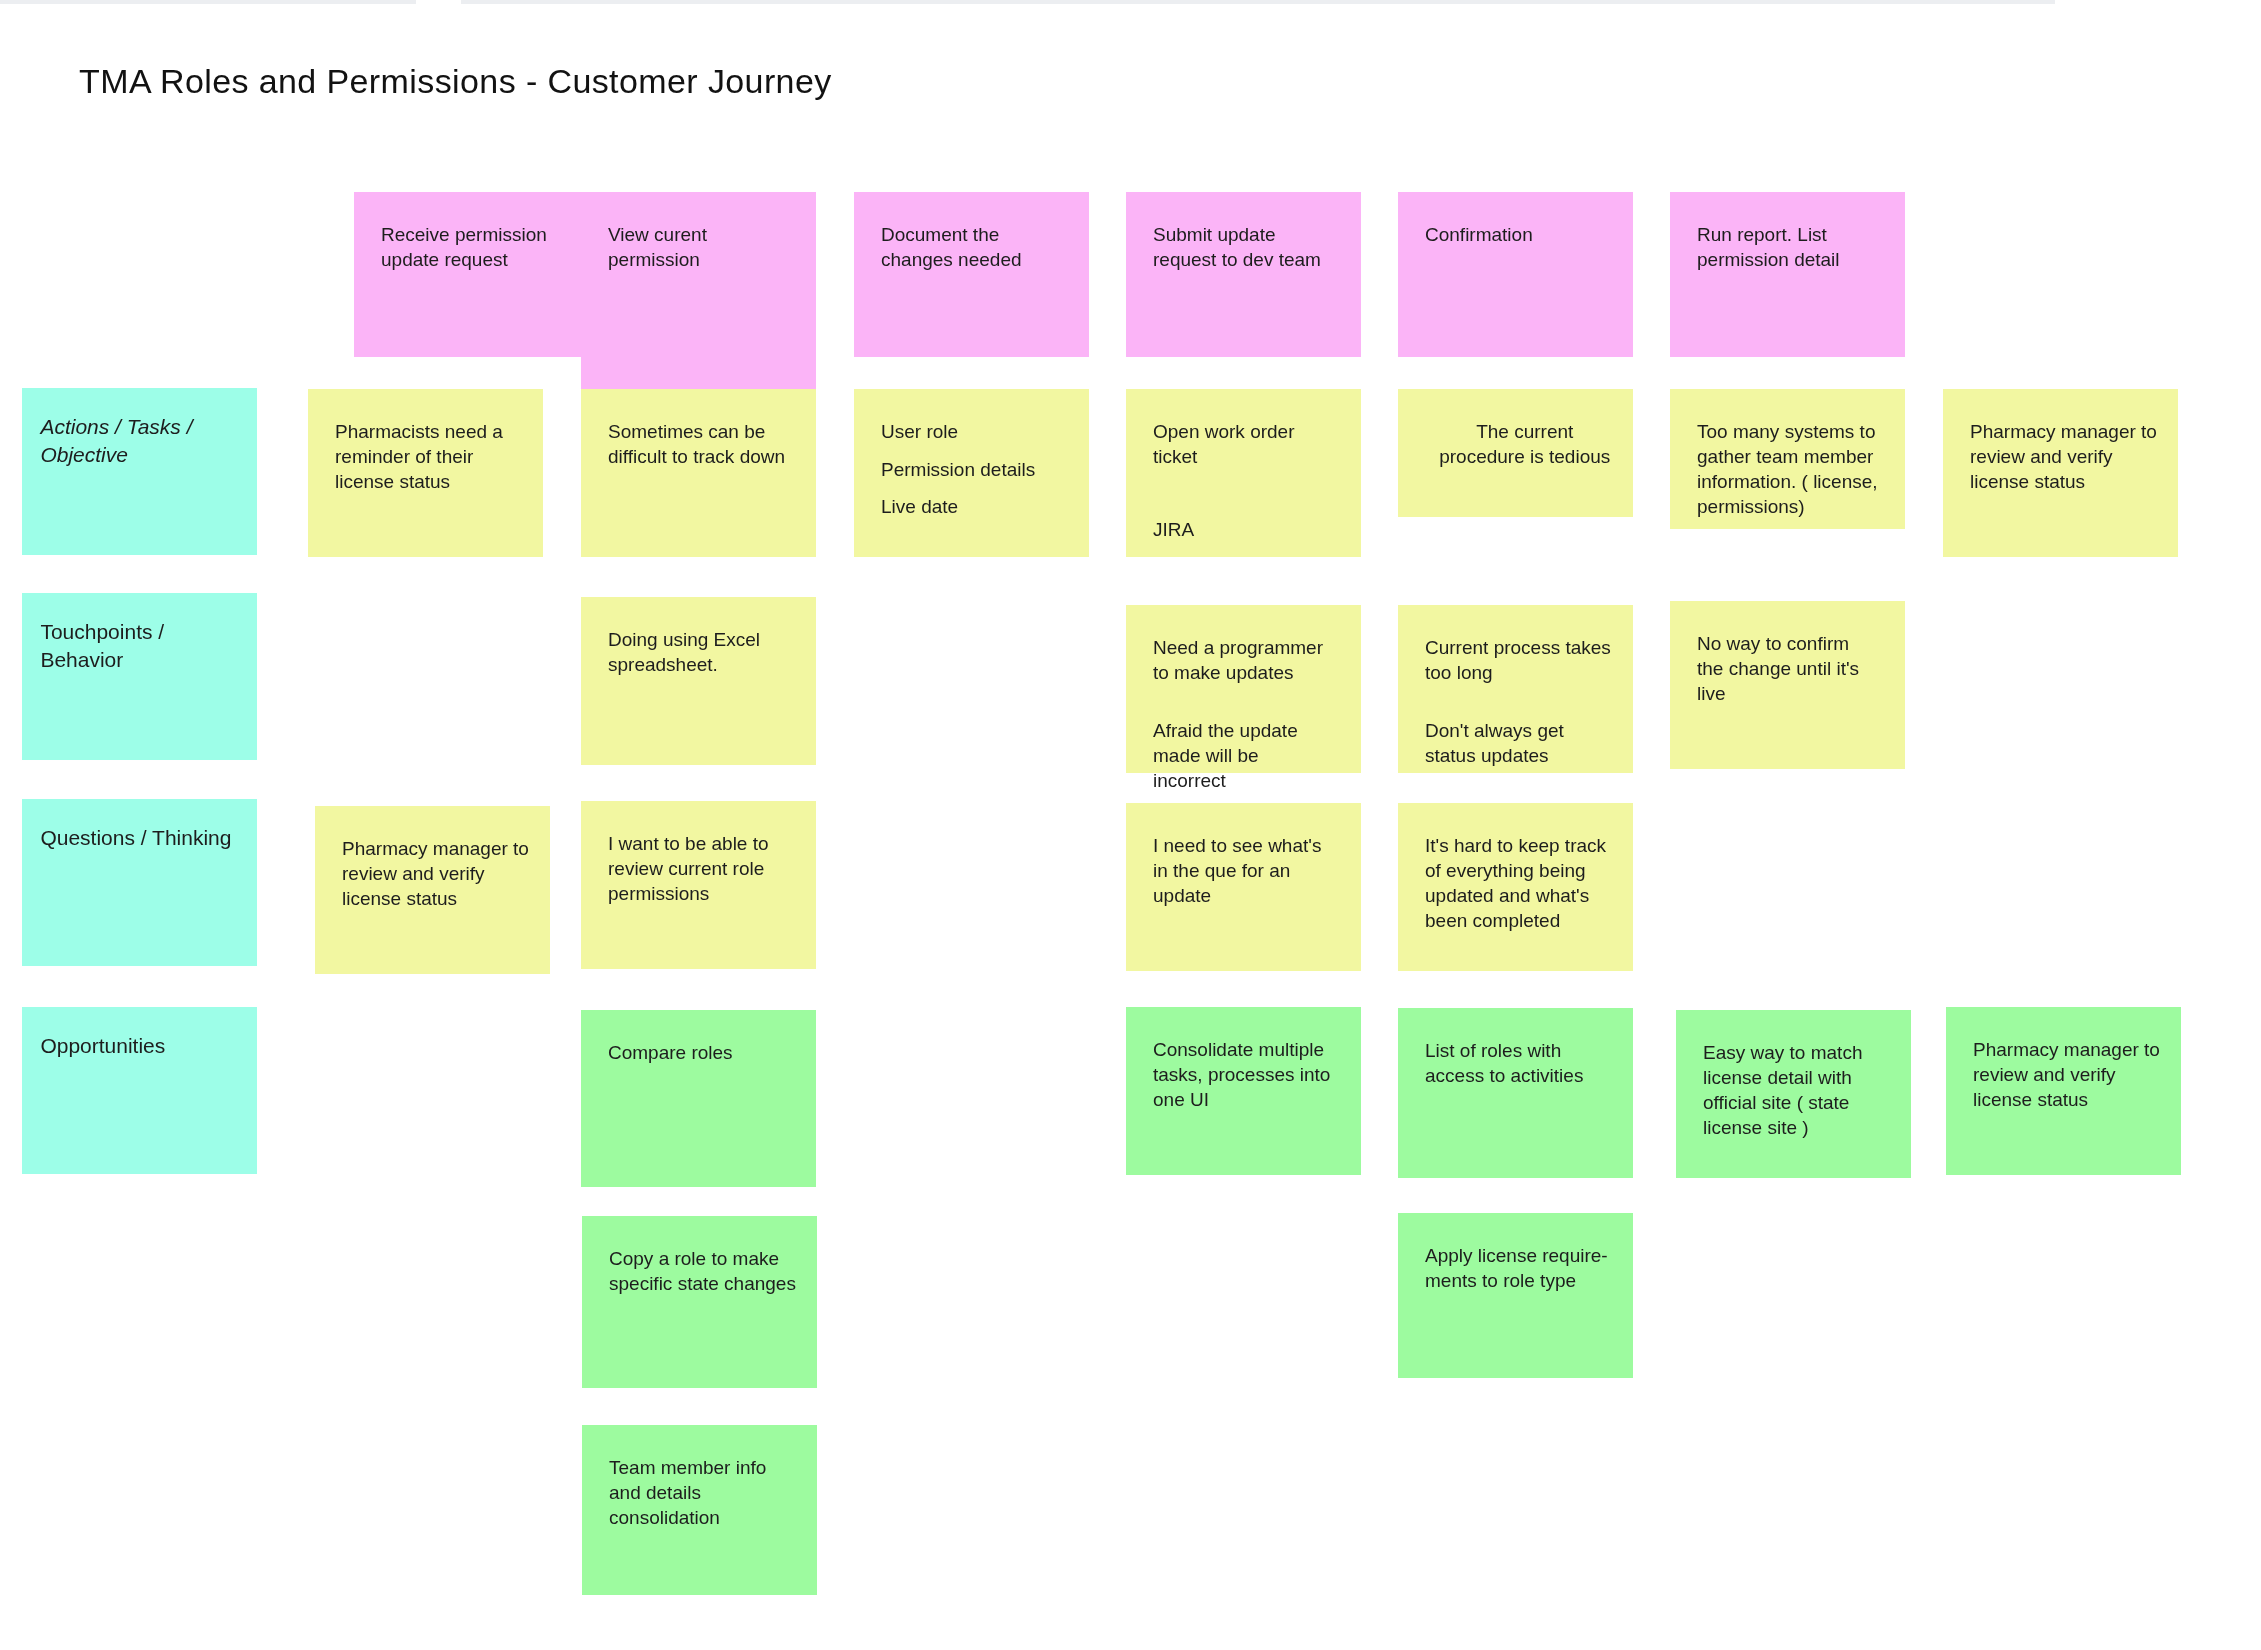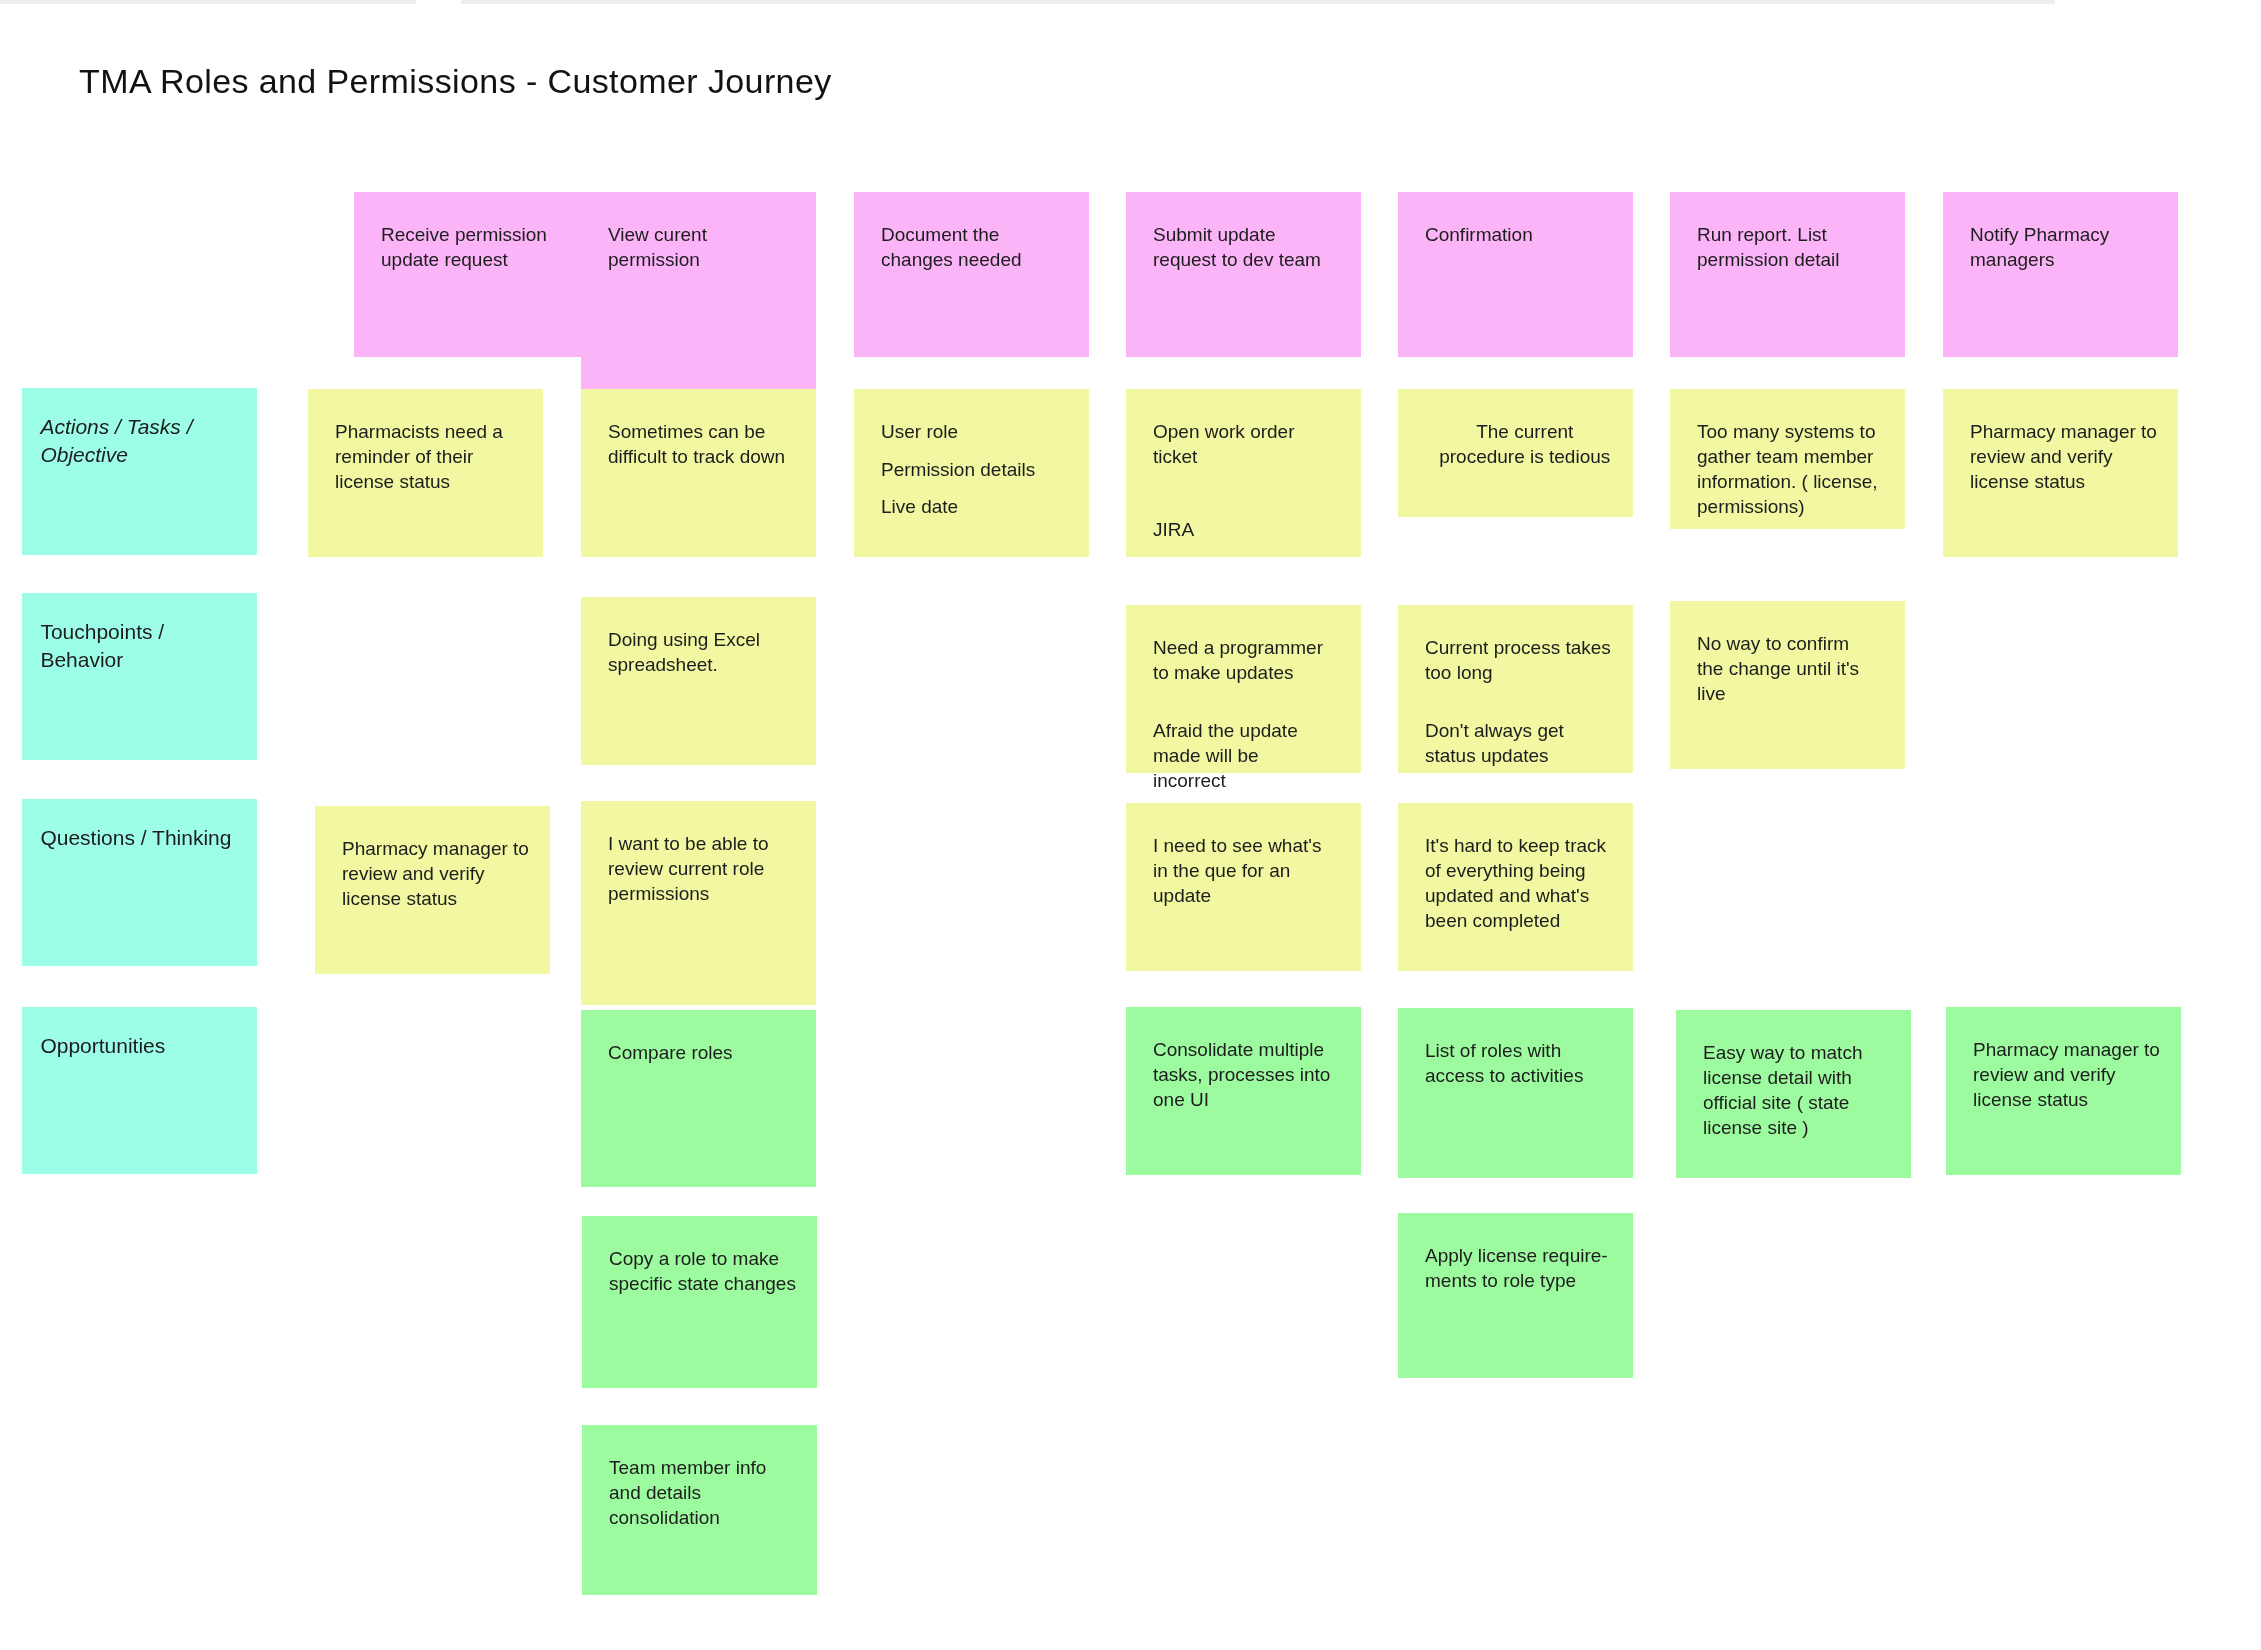--- a/index.html
+++ b/index.html
@@ -44,24 +44,20 @@
   <div class="note pink" style="left:1126px;top:192px;height:165px;">
       <p>Submit update
 request to dev team</p>
     </div>
   <div class="note pink" style="left:1398px;top:192px;height:165px;">
       <p>Confirmation</p>
     </div>
   <div class="note pink" style="left:1670px;top:192px;height:165px;">
       <p>Run report.  List
 permission detail</p>
-    </div>
-  <div class="note pink" style="left:1943px;top:192px;height:165px;">
-      <p>Notify Pharmacy
-managers</p>
     </div>
 
   <div class="note teal rowlabel" style="left:22px;top:388px;height:167px;font-style:italic;">
       <p>Actions / Tasks /
 Objective</p>
     </div>
   <div class="note teal rowlabel" style="left:22px;top:593px;height:167px;">
       <p>Touchpoints /
 Behavior</p>
     </div>
@@ -128,21 +124,21 @@
       <p>No way to confirm
 the change until it's
 live</p>
     </div>
 
   <div class="note yellow" style="left:315px;top:806px;height:168px;">
       <p>Pharmacy manager to
 review and verify
 license status</p>
     </div>
-  <div class="note yellow" style="left:581px;top:801px;height:204px;">
+  <div class="note yellow" style="left:581px;top:801px;height:168px;">
       <p>I want to be able to
 review current role
 permissions</p>
     </div>
   <div class="note yellow" style="left:1126px;top:803px;height:168px;">
       <p>I need to see what's
 in the que for an
 update</p>
     </div>
   <div class="note yellow" style="left:1398px;top:803px;height:168px;">

